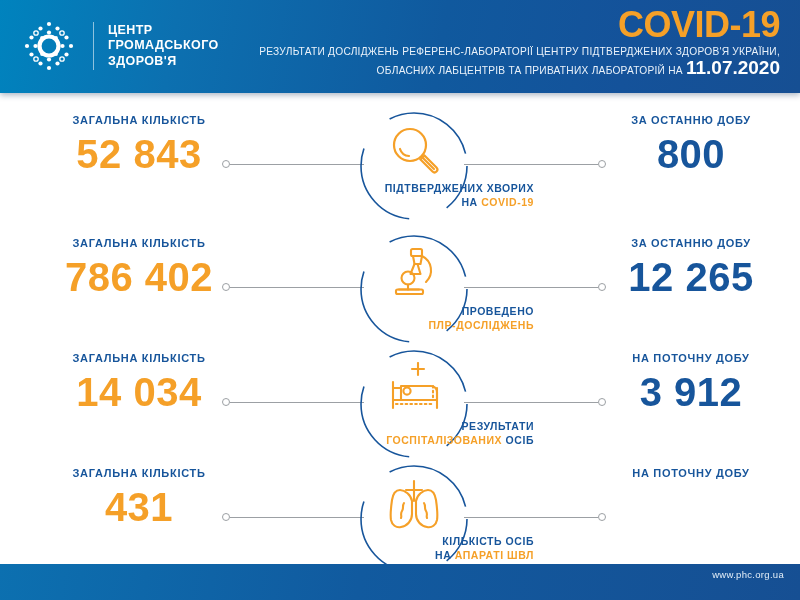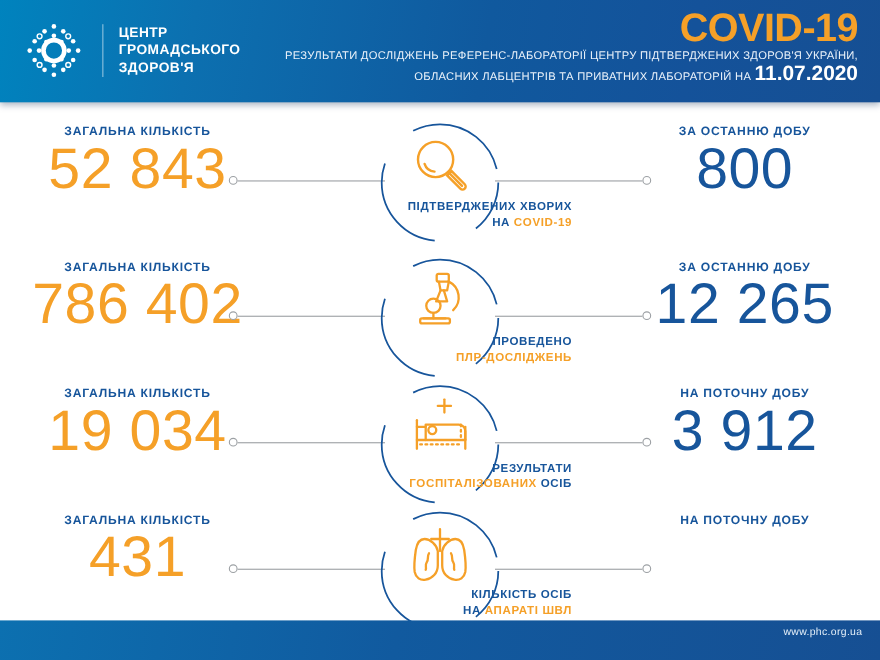--- a/index.html
+++ b/index.html
@@ -82,21 +82,21 @@
   #subtitle .date {
     color: #ffffff;
     font-weight: bold;
     font-size: 19px;
     letter-spacing: 0;
   }
 
   
   .row {
     position: absolute;
-    left: 0;
+    left: 14px;
     width: 708px;
     height: 115px;
   }
   .row-r1 { top: 105px; }
   .row-r2 { top: 228px; }
   .row-r3 { top: 343px; }
   .row-r4 { top: 458px; }
 
   
   .stat {
@@ -110,22 +110,22 @@
 
   .stat-caption {
     color: #17559B;
     font-size: 11px;
     font-weight: bold;
     letter-spacing: 0.7px;
     line-height: 14px;
     white-space: nowrap;
   }
   .stat-value {
-    font-size: 52px;
-    font-weight: normal;
+    font-size: 40px;
+    font-weight: bold;
     line-height: 50px;
     letter-spacing: 0.5px;
     white-space: nowrap;
     margin-top: 2px;
   }
   .stat-left .stat-value  { color: #F5A028; }
   .stat-right .stat-value { color: #17559B; }
 
   
   .connector {
@@ -331,21 +331,21 @@
     </div>
     <div class="stat stat-right">
       <div class="stat-caption">ЗА ОСТАННЮ ДОБУ</div>
       <div class="stat-value">12 265</div>
     </div>
   </div>
 
   <div class="row row-r3">
     <div class="stat stat-left">
       <div class="stat-caption">ЗАГАЛЬНА КІЛЬКІСТЬ</div>
-      <div class="stat-value">19 034</div>
+      <div class="stat-value">14 034</div>
     </div>
     <div class="connector conn-left">
       <div class="dot"></div>
       <div class="line"></div>
     </div>
     <div class="medallion">
       <svg class="ring" viewBox="0 0 112 112">
         <circle cx="56" cy="56" r="53" fill="none" stroke="#17559B" stroke-width="1.6" stroke-dasharray="96 40 96 40" stroke-dashoffset="48"></circle>
       </svg>
       <svg class="glyph" viewBox="0 0 60 52">

